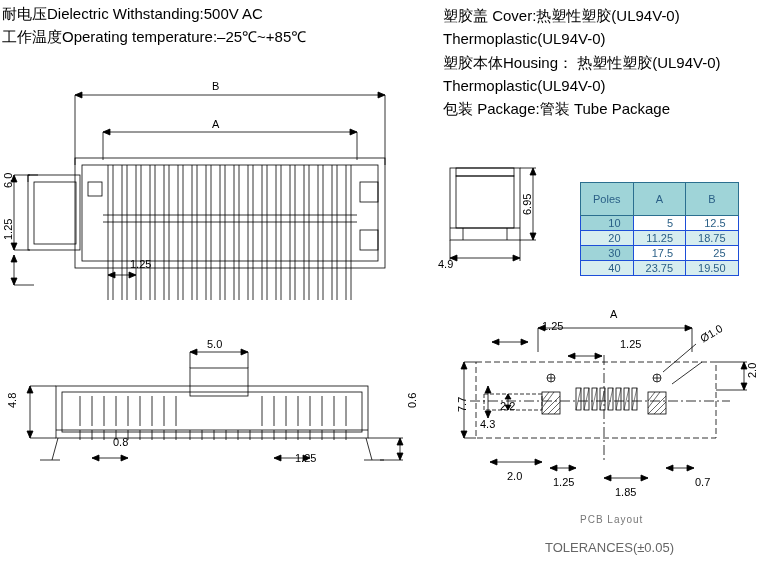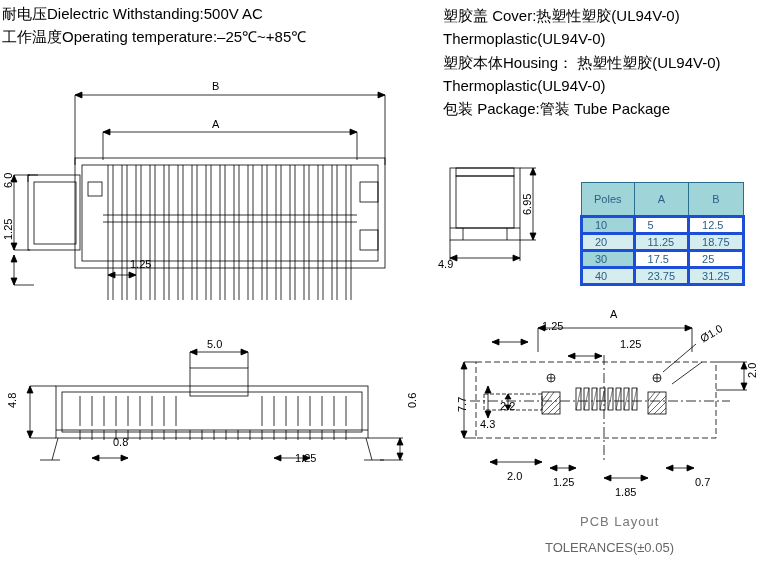--- a/index.html
+++ b/index.html
@@ -22,30 +22,30 @@
   }
   .spec-table th{
     background:#9fd4d8;
     border:1px solid #2b6f8f;
     color:#2a5f86;
     font-weight:normal;
     padding:10px 12px;
     text-align:center;
   }
   .spec-table td{
-    border:3px solid #1d4ed8;
+    border:1px solid #1d4ed8;
     padding:1px 12px;
-    text-align:left;
+    text-align:right;
     color:#2a5f86;
   }
   .spec-table td.first{background:#9fd4d8;}
   .spec-table tr.alt td{background:#d6edef;}
 
   .foot{
-    font-size:13px;color:#777;letter-spacing:1px;
+    font-size:10px;color:#777;letter-spacing:1px;
   }
   svg{display:block;}
   .bottomline{font-size:13px;color:#666;}
 </style>
 </head>
 <body>
 
 <div class="abs txt-cn" style="left:2px;top:2px;">
   <div>耐电压Dielectric Withstanding:500V AC</div>
   <div>工作温度Operating temperature:–25℃~+85℃</div>
@@ -80,21 +80,21 @@
         <td>18.75</td>
       </tr>
       <tr>
         <td class="first">30</td>
         <td>17.5</td>
         <td>25</td>
       </tr>
       <tr class="alt">
         <td class="first">40</td>
         <td>23.75</td>
-        <td>31.25</td>
+        <td>19.50</td>
       </tr>
     </tbody>
   </table>
 </div>
 
 <div class="abs" style="left:0px;top:70px;">
 <svg width="440" height="230" viewBox="0 0 440 230">
   <g stroke="#000" fill="none" stroke-width="0.8">
 
     <line x1="75" y1="25" x2="385" y2="25"></line>

